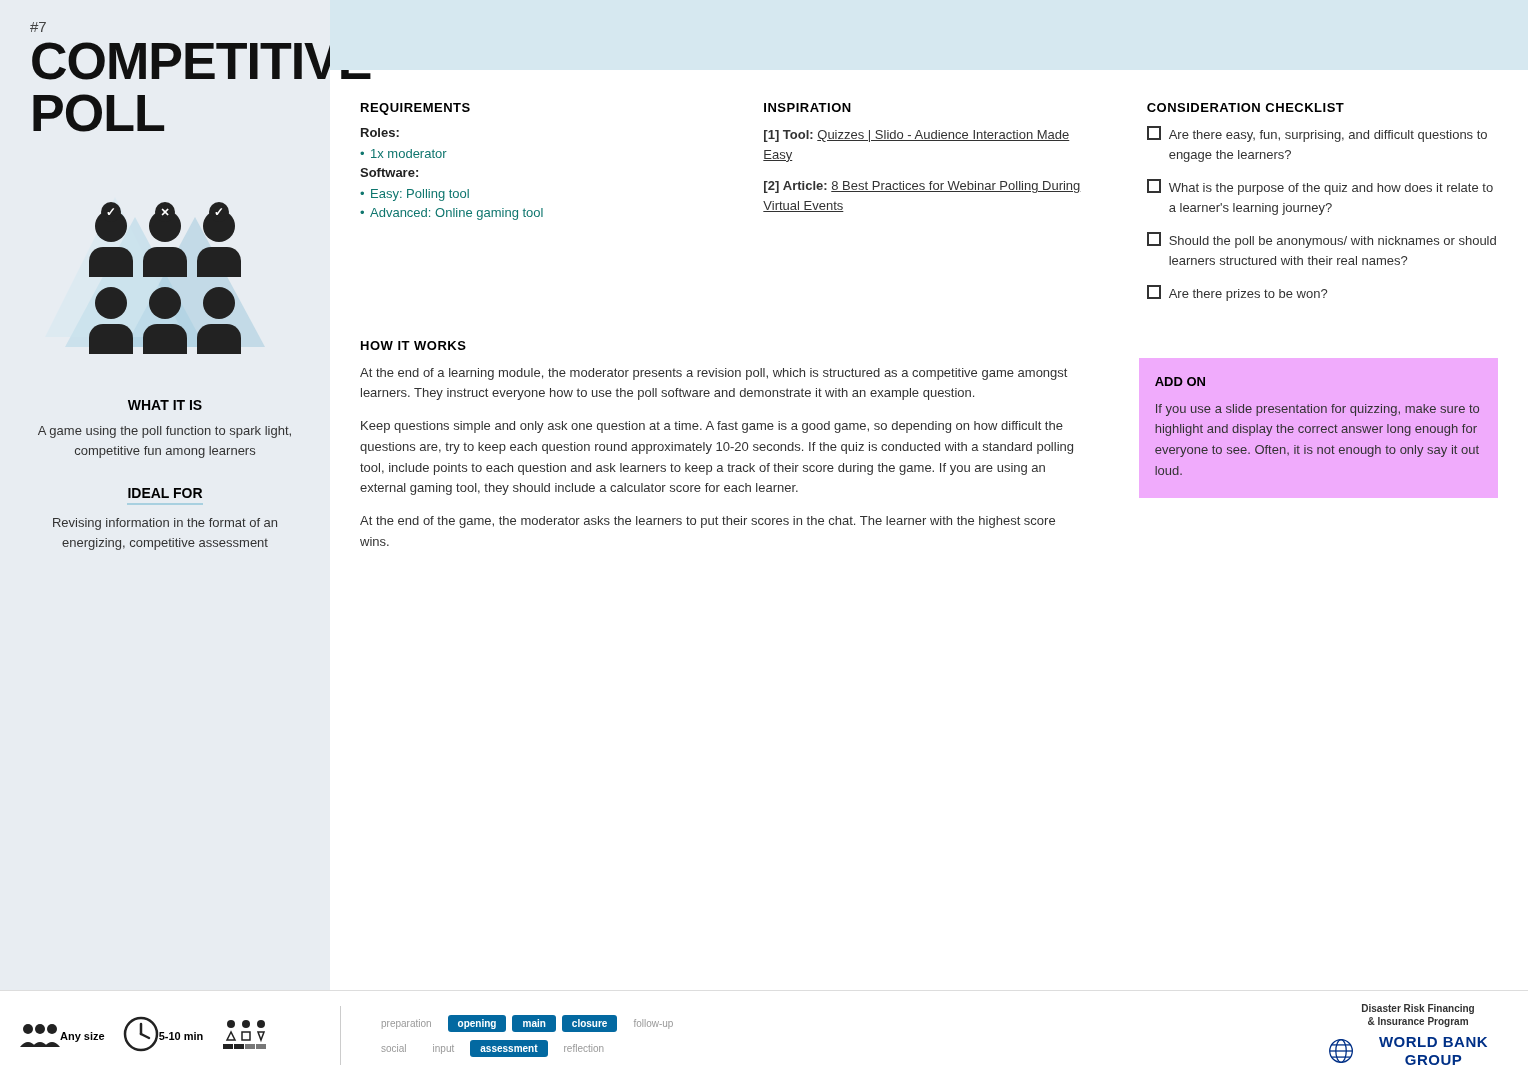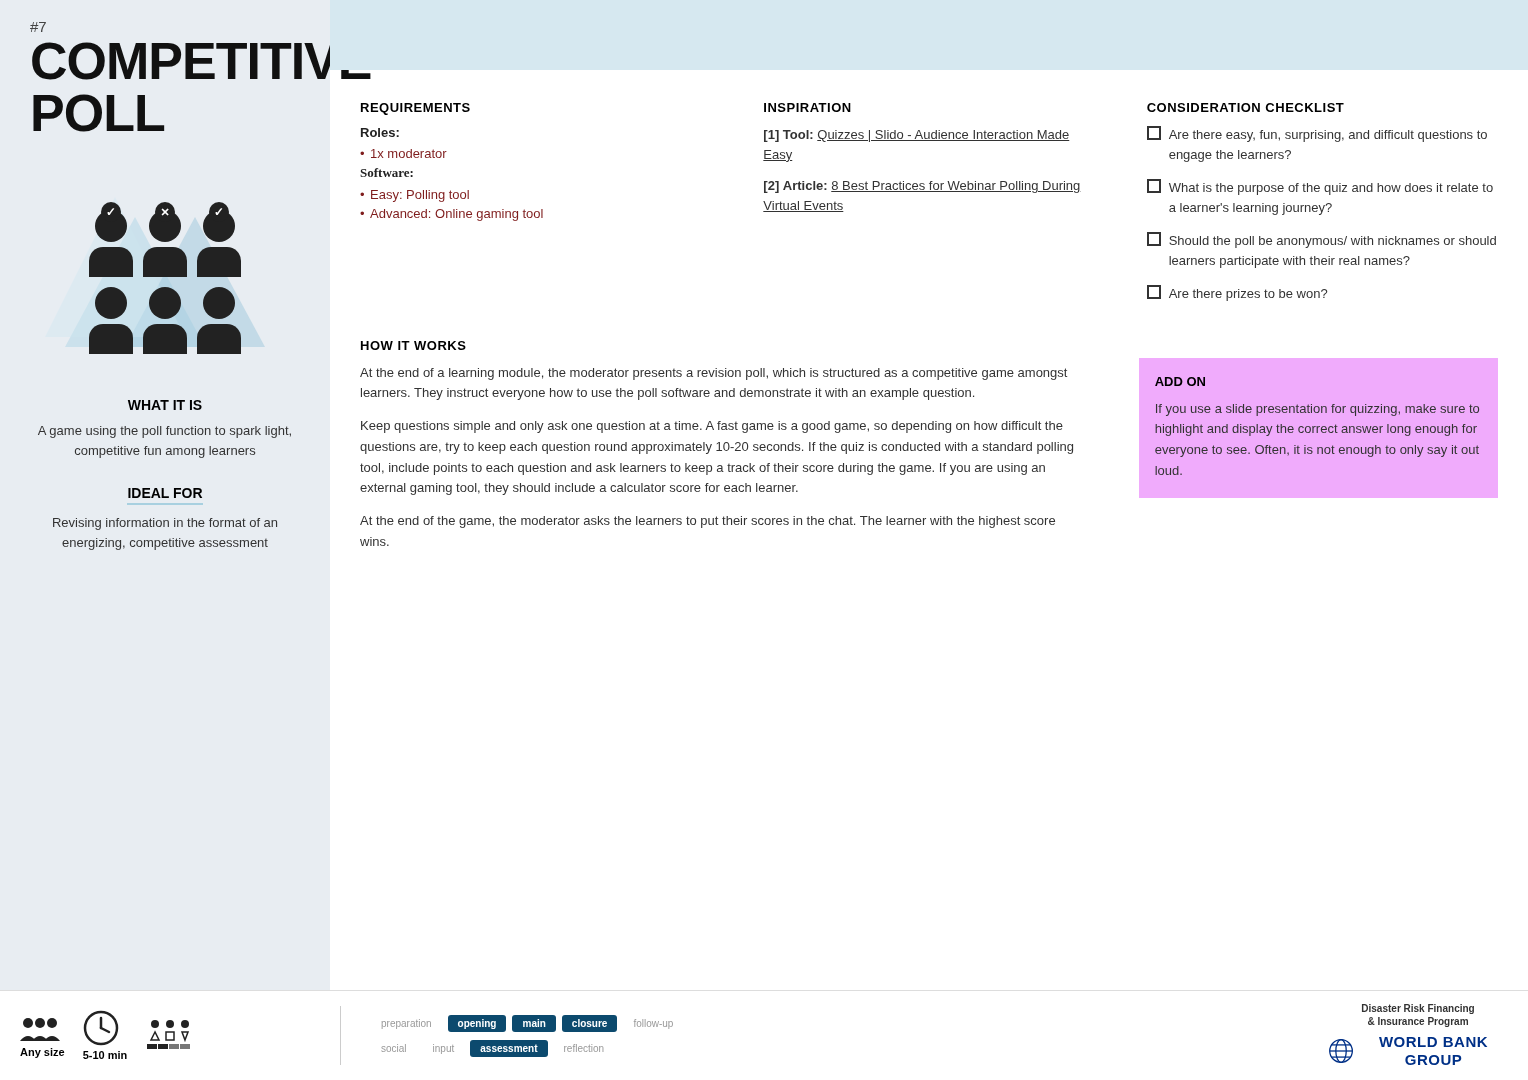--- a/index.html
+++ b/index.html
@@ -115,21 +115,21 @@
 
     .section-subtitle {
       font-weight: 700;
       font-size: 13px;
       margin-bottom: 6px;
       color: #222;
     }
 
     .bullet-item {
       font-size: 13px;
-      color: #7f1d1d;
+      color: #0f766e;
       margin-bottom: 4px;
       padding-left: 10px;
       position: relative;
     }
 
     .bullet-item::before {
       content: "•";
       position: absolute;
       left: 0;
     }
@@ -230,21 +230,22 @@
       width: 330px;
       display: flex;
       align-items: center;
       gap: 18px;
       padding-left: 10px;
       flex-shrink: 0;
     }
 
     .footer-icon {
       display: flex;
-      flex-direction: column;
+      flex-direction: row;
+      align-items: center;
       font-size: 11px;
       font-weight: bold;
     }
 
     .footer-icon svg {
       margin-bottom: 3px;
     }
 
     .footer-center {
       flex: 1;
@@ -261,21 +262,21 @@
     }
 
     .phase-item {
       font-size: 10px;
       color: #999;
       padding: 3px 10px;
       border-radius: 3px;
     }
 
     .phase-item.active {
-      background: #0c4a6e;
+      background: #0369a1;
       color: #fff;
       font-weight: bold;
     }
 
     .footer-right {
       width: 200px;
       display: flex;
       flex-direction: column;
       align-items: center;
       padding-right: 20px;
@@ -414,21 +415,21 @@
   <div class="content-wrapper">
 
     <div class="content-header"></div>
 
     <div class="content-body-top">
 
       <div class="col-left">
         <div class="section-title">REQUIREMENTS</div>
         <div class="section-subtitle">Roles:</div>
         <div class="bullet-item">1x moderator</div>
-        <div class="section-subtitle" style="font-family:Liberation Serif, serif;">Software:</div>
+        <div class="section-subtitle" style="">Software:</div>
         <div class="bullet-item">Easy: Polling tool</div>
         <div class="bullet-item">Advanced: Online gaming tool</div>
       </div>
 
       <div style="padding: 0 20px;">
         <div class="section-title">INSPIRATION</div>
         <div class="insp-item">
           <span class="insp-num">[1]</span>
           <span class="insp-type">Tool:</span>
           <span class="insp-link">Quizzes | Slido - Audience Interaction Made Easy</span>
@@ -445,21 +446,21 @@
         <div class="checklist-item">
           <div class="checkbox"></div>
           <span>Are there easy, fun, surprising, and difficult questions to engage the learners?</span>
         </div>
         <div class="checklist-item">
           <div class="checkbox"></div>
           <span>What is the purpose of the quiz and how does it relate to a learner's learning journey?</span>
         </div>
         <div class="checklist-item">
           <div class="checkbox"></div>
-          <span>Should the poll be anonymous/ with nicknames or should learners participate with their real names?</span>
+          <span>Should the poll be anonymous/ with nicknames or should learners structured with their real names?</span>
         </div>
         <div class="checklist-item">
           <div class="checkbox"></div>
           <span>Are there prizes to be won?</span>
         </div>
       </div>
     </div>
 
     <div class="content-body-main">
 

